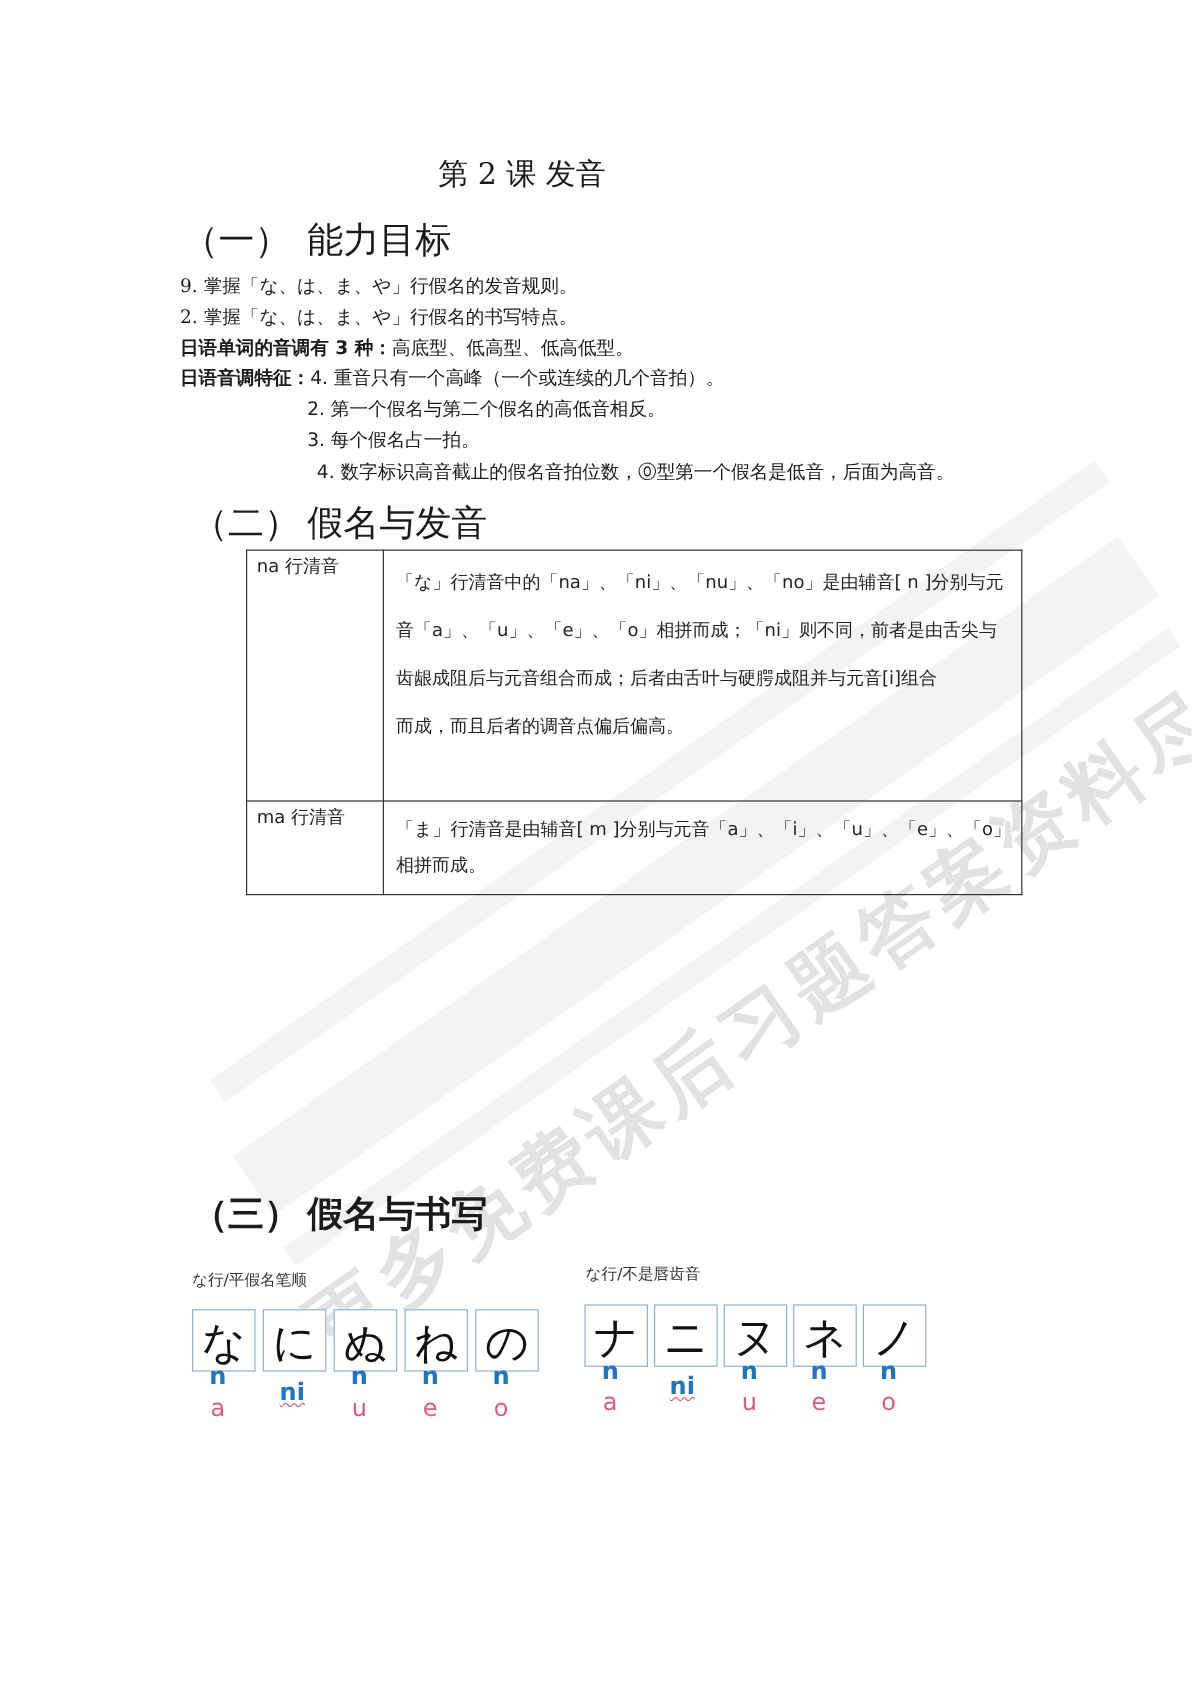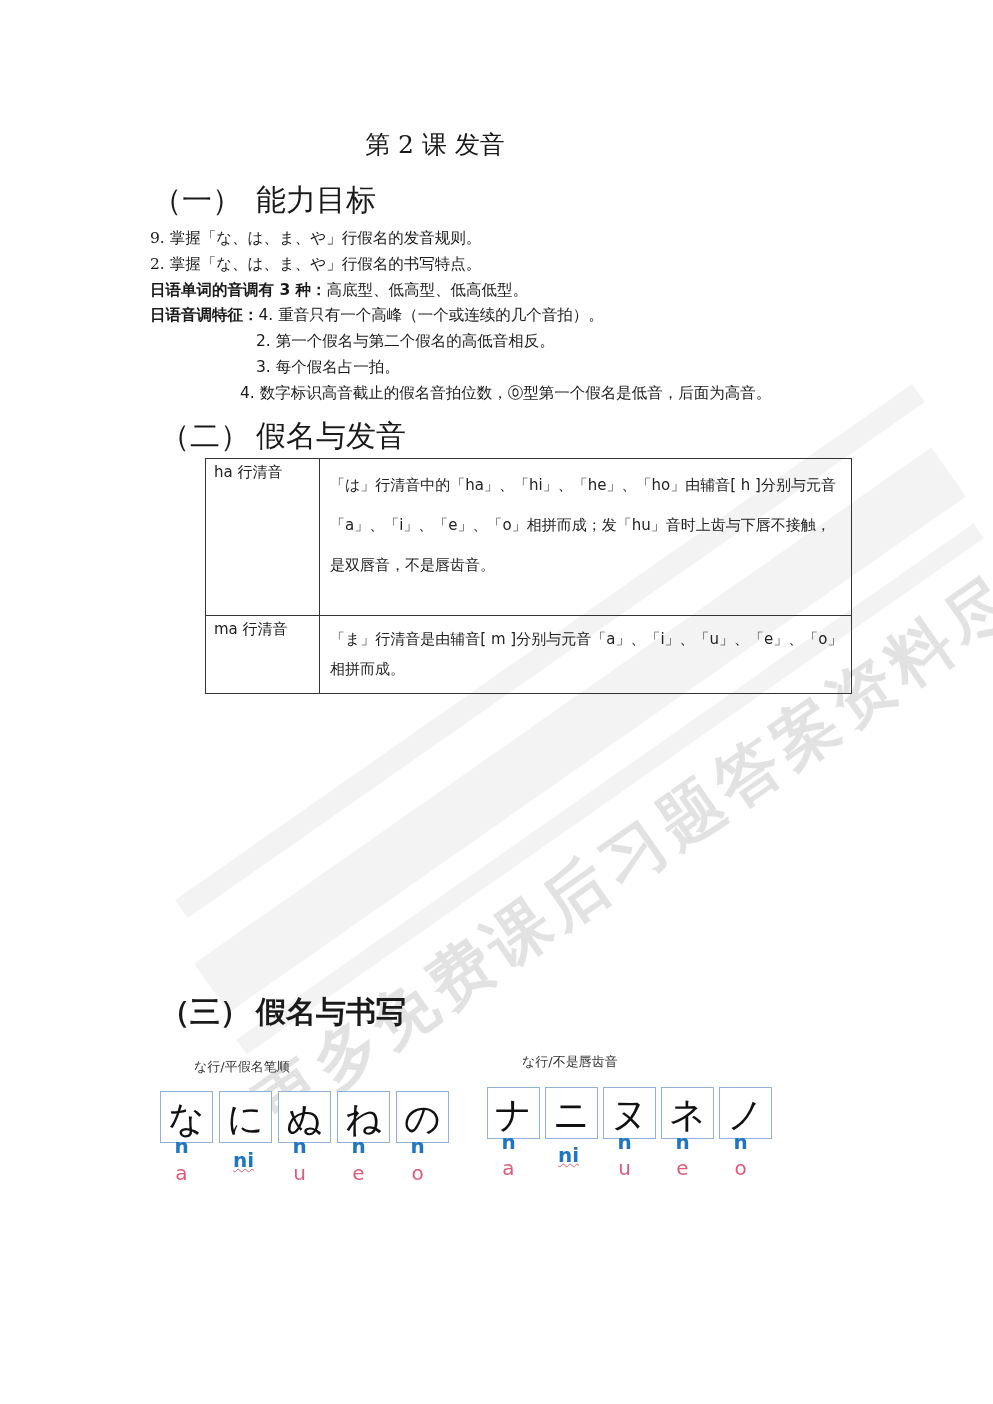--- a/index.html
+++ b/index.html
@@ -16,21 +16,21 @@
   table.kana { position:absolute; left:205px; top:458px; width:647px; border-collapse:collapse; }
   table.kana td { border:1.5px solid #333; vertical-align:top; font-size:15px; font-family:"DejaVu Sans", sans-serif; color:#222; }
   table.kana td.lab { width:97px; padding:4px 8px; font-size:15px; }
   table.kana td.desc { padding:12px 8px 0 10px; }
   .desc p { margin:0; white-space:nowrap; }
   .r1 .desc p { line-height:52px; margin-top:-12px; }
   .r2 .desc p { line-height:52px; margin-top:-12px; }
   .r3 .desc p { line-height:38px; margin-top:-8px; }
   .r4 .desc p { line-height:38px; margin-top:-8px; }
   .strokes { position:absolute; }
-  .strokes .cap { font-family:"DejaVu Sans", sans-serif; font-size:13px; color:#333; position:absolute; white-space:nowrap;margin-left:34px; }
+  .strokes .cap { font-family:"DejaVu Sans", sans-serif; font-size:13px; color:#333; position:absolute; white-space:nowrap; }
   .box { position:absolute; width:51px; height:50px; border:1px solid #8fb0d8; background:#fff; }
   .box .glyph { position:absolute; left:0; right:0; top:3px; text-align:center; font-size:36px; color:#111; font-family:"DejaVu Sans", sans-serif; }
   .rom-c { position:absolute; width:51px; text-align:center; font-family:"DejaVu Sans", sans-serif; font-weight:bold; font-size:20px; color:#1f74c4; }
   .rom-v { position:absolute; width:51px; text-align:center; font-family:"DejaVu Sans", sans-serif; font-size:20px; color:#e05a78; }
   .ni { text-decoration:underline wavy #e05a78; text-decoration-thickness:1px; }
 </style>
 </head>
 <body>
 
 <div class="wm" style="left:0;top:0;width:993px;height:1404px;">
@@ -48,34 +48,35 @@
 <div class="line" style="left:150px;top:228px;">9.  掌握「な、は、ま、や」行假名的发音规则。</div>
 <div class="line" style="left:150px;top:254px;">2.  掌握「な、は、ま、や」行假名的书写特点。</div>
 <div class="line" style="left:150px;top:280px;">
   <span class="bold">日语单词的音调有 3 种：</span><span>高底型、低高型、低高低型。</span>
 </div>
 <div class="line" style="left:150px;top:305px;">
   <span class="bold">日语音调特征：</span><span class="sans">4. 重音只有一个高峰（一个或连续的几个音拍）。</span>
 </div>
 <div class="line sans" style="left:256px;top:331px;">2. 第一个假名与第二个假名的高低音相反。</div>
 <div class="line sans" style="left:256px;top:357px;">3. 每个假名占一拍。</div>
-<div class="line sans" style="left:240px;top:383px;">4. 数字标识高音截止的假名音拍位数，⓪型第一个假名是低音，后面为高音。</div>
+<div class="line sans" style="left:264px;top:383px;">4. 数字标识高音截止的假名音拍位数，⓪型第一个假名是低音，后面为高音。</div>
 
 <div class="h2" style="top:416px;left:160px;">
   <span class="num" style="width:96px;">（二）</span><span>假名与发音</span>
 </div>
 
 <table class="kana">
   <tbody>
-  <tr class="r2" style="height:157px;">
-    <td class="lab">ha 行清音</td>
+      <tr class="r1" style="height:209px;">
+    <td class="lab">na 行清音</td>
     <td class="desc">
-      <p>「は」行清音中的「ha」、「hi」、「he」、「ho」由辅音[ h ]分别与元音</p>
-      <p>「a」、「i」、「e」、「o」相拼而成；发「hu」音时上齿与下唇不接触，</p>
-      <p>是双唇音，不是唇齿音。</p>
+      <p>「な」行清音中的「na」、「ni」、「nu」、「no」是由辅音[ n ]分别与元</p>
+      <p>音「a」、「u」、「e」、「o」相拼而成；「ni」则不同，前者是由舌尖与</p>
+      <p>齿龈成阻后与元音组合而成；后者由舌叶与硬腭成阻并与元音[i]组合</p>
+      <p>而成，而且后者的调音点偏后偏高。</p>
     </td>
   </tr>
   <tr class="r3" style="height:78px;">
     <td class="lab">ma 行清音</td>
     <td class="desc">
       <p>「ま」行清音是由辅音[ m ]分别与元音「a」、「i」、「u」、「e」、「o」</p>
       <p>相拼而成。</p>
     </td>
   </tr>
 </tbody>

